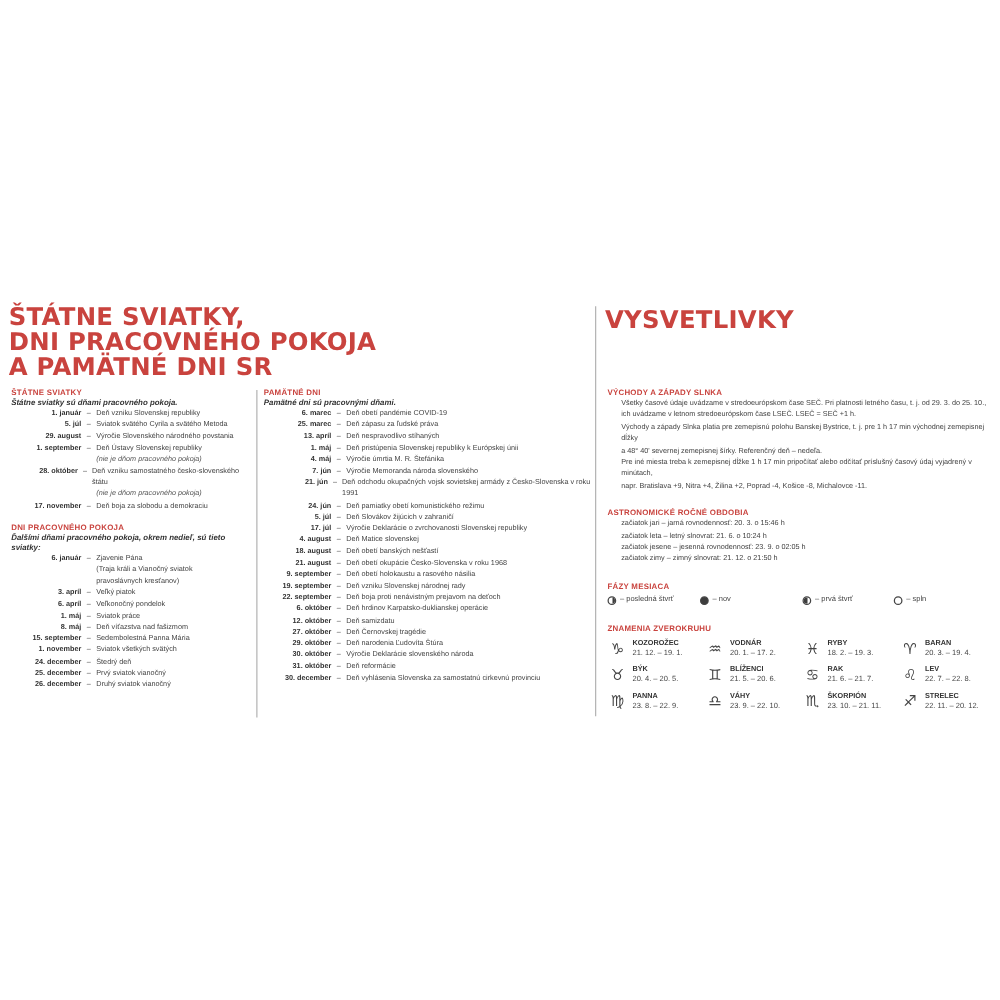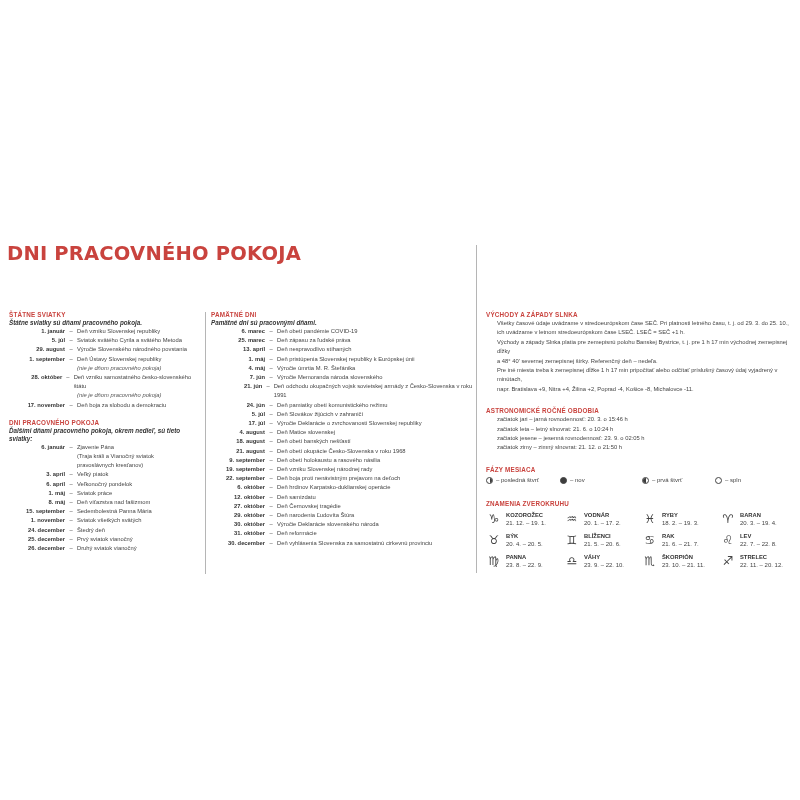--- a/index.html
+++ b/index.html
@@ -36,21 +36,23 @@
   .zod-grid { display: grid; grid-template-columns: 78px 78px 78px 78px; row-gap: 6px; }
   .zod { display: flex; align-items: center; }
   .zglyph { width: 16px; font-size: 12px; color: #444; text-align: center; margin-right: 4px; font-family: "DejaVu Sans", sans-serif; }
   .zname { font-weight: bold; font-size: 5.8px; color: #333; line-height: 7px; }
   .zdate { font-size: 6px; color: #444; line-height: 8px; }
 </style>
 </head>
 <body>
 
 <h1 class="title" style="left:7px; top:244px;">
+  <span>Štátne sviatky,</span>
   <span>dni pracovného pokoja</span>
+  <span>a pamätné dni SR</span>
 </h1>
 
 <div class="col" style="left:9px; top:311px; width:190px;">
   <p class="sec-head">Štátne sviatky</p>
   <p class="sec-sub">Štátne sviatky sú dňami pracovného pokoja.</p>
   <div id="state-list">
       <div class="row">
         <span class="d" style="width: 56px;">1. január</span>
         <span class="dash">–</span>
         <span class="t">Deň vzniku Slovenskej republiky</span>
@@ -274,20 +276,21 @@
         <span class="d" style="width: 54px;">30. december</span>
         <span class="dash">–</span>
         <span class="t">Deň vyhlásenia Slovenska za samostatnú cirkevnú provinciu</span>
       </div>
     </div>
 </div>
 
 <div class="vline" style="left:476px; top:245px; height:328px;"></div>
 
 <h1 class="title" style="left:484px; top:246px;">
+  <span>Vysvetlivky</span>
 </h1>
 
 <div class="col" style="left:486px; top:311px; width:312px;">
   <p class="sec-head">Východy a západy Slnka</p>
   <div id="sun-paras" class="indent">
       <div class="para">
         <div>Všetky časové údaje uvádzame v stredoeurópskom čase SEČ. Pri platnosti letného času, t. j. od 29. 3. do 25. 10.,</div>
         <div>ich uvádzame v letnom stredoeurópskom čase LSEČ. LSEČ = SEČ +1 h.</div>
       </div>
       <div class="para">

